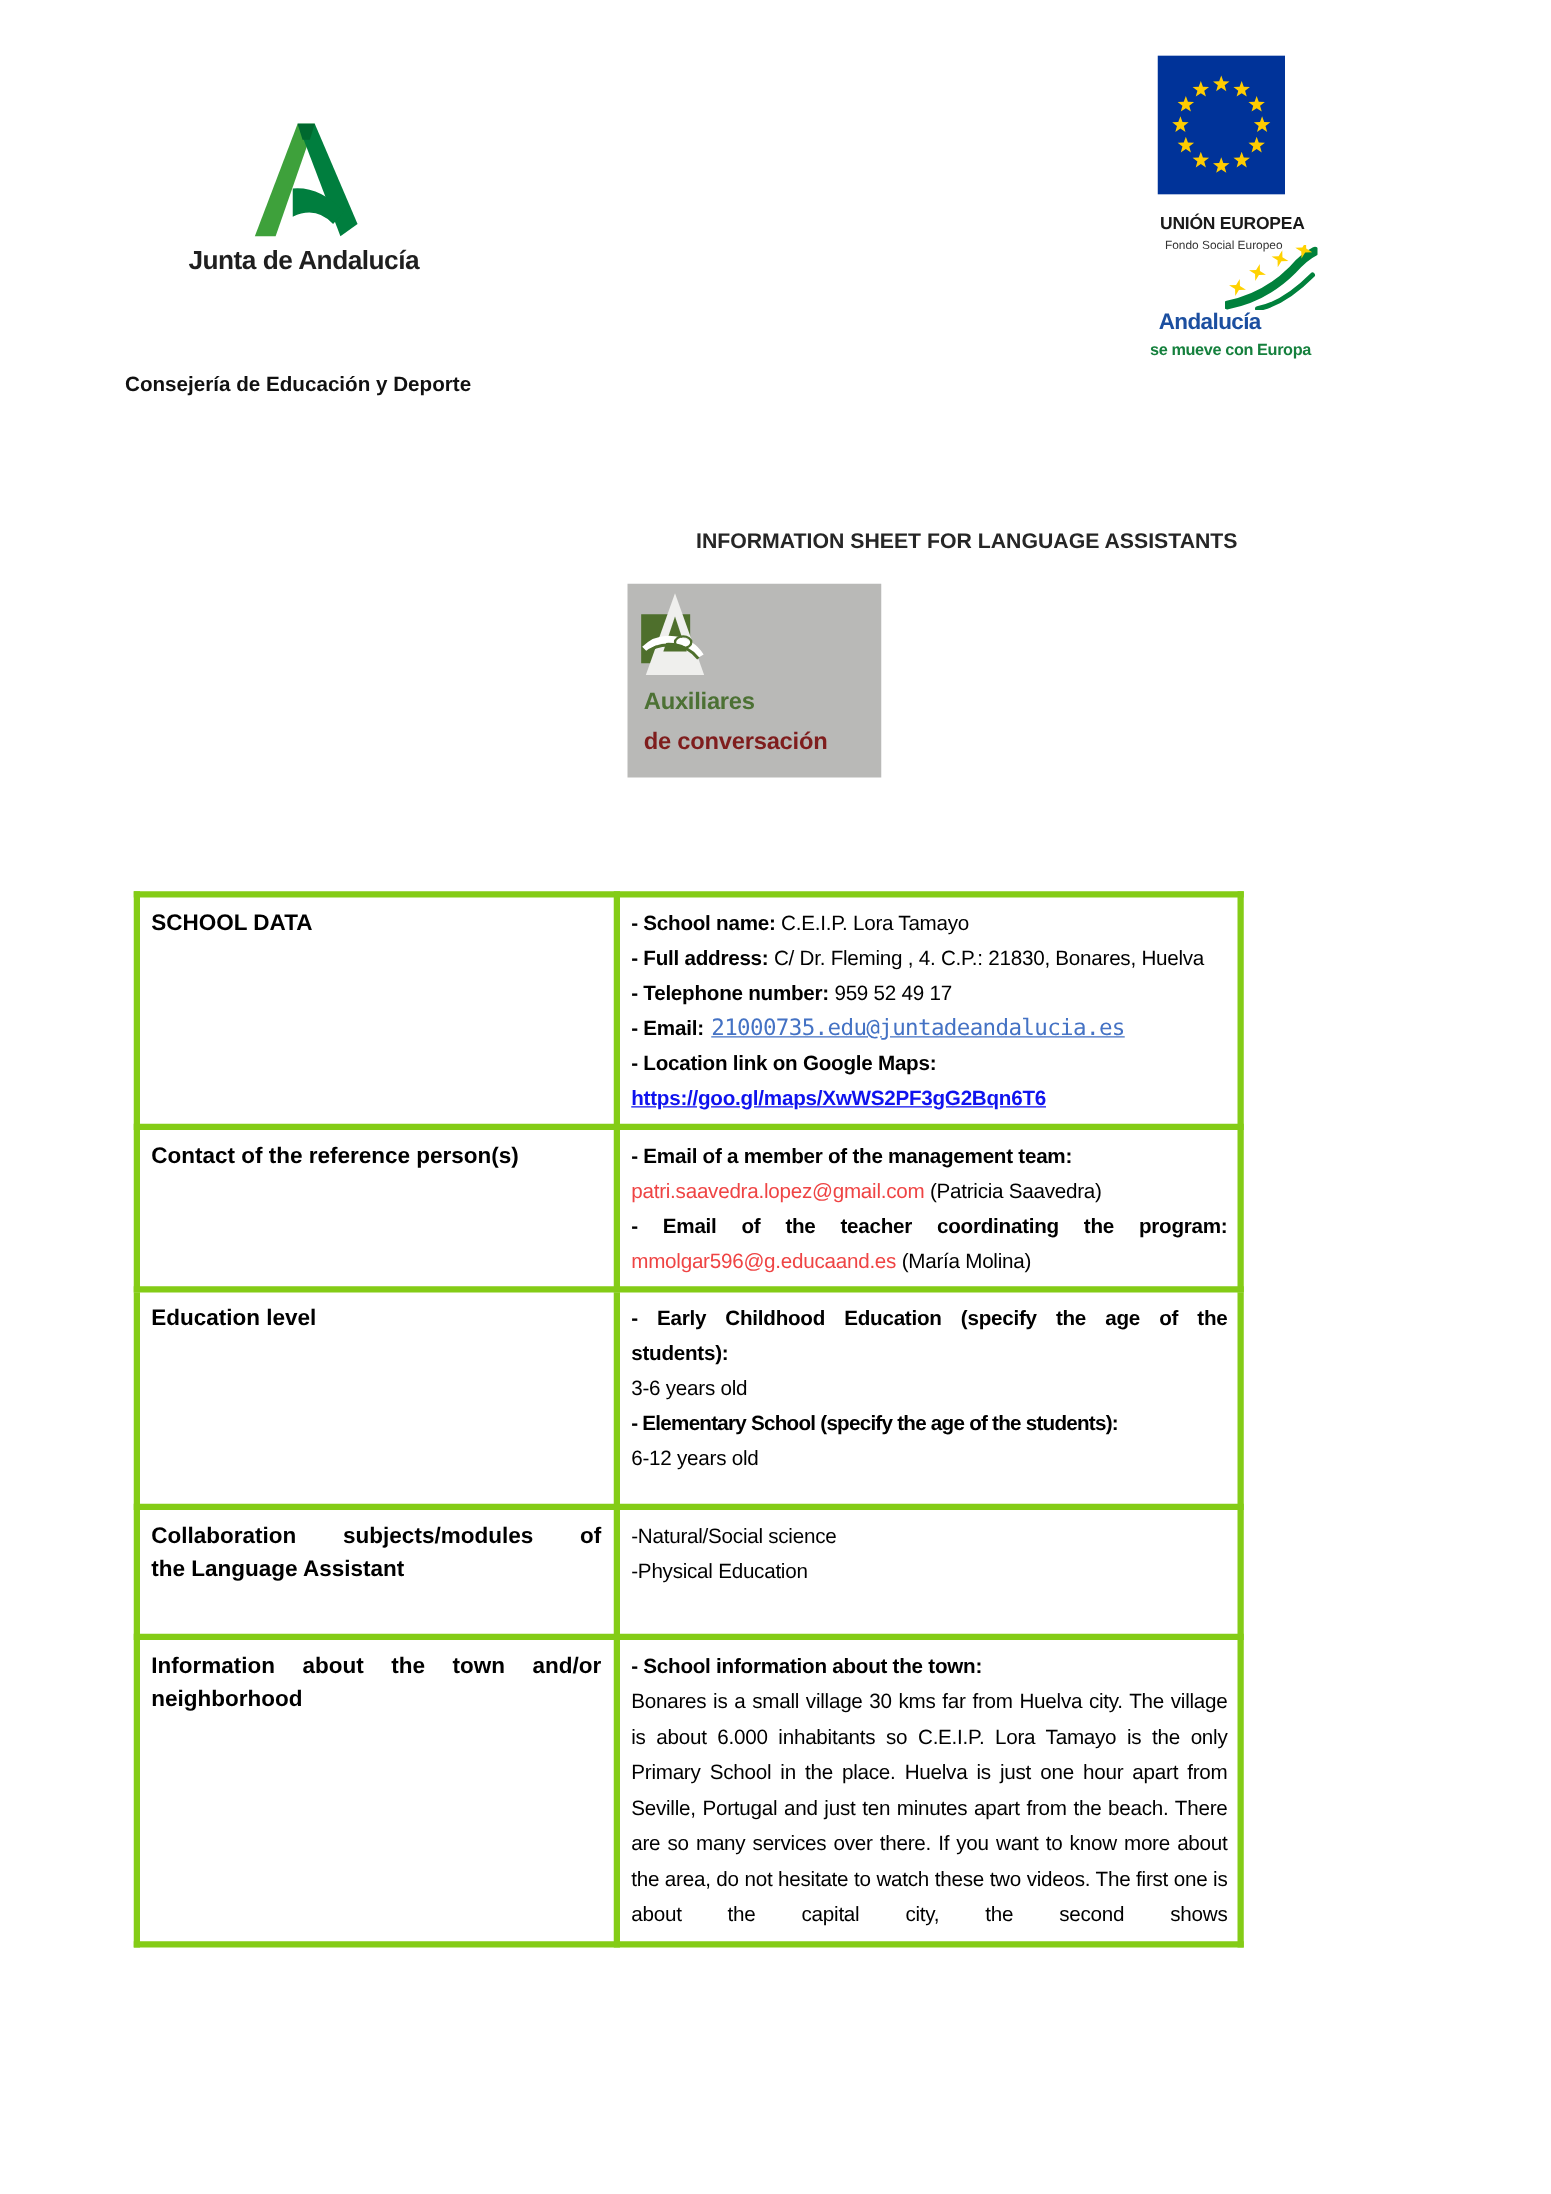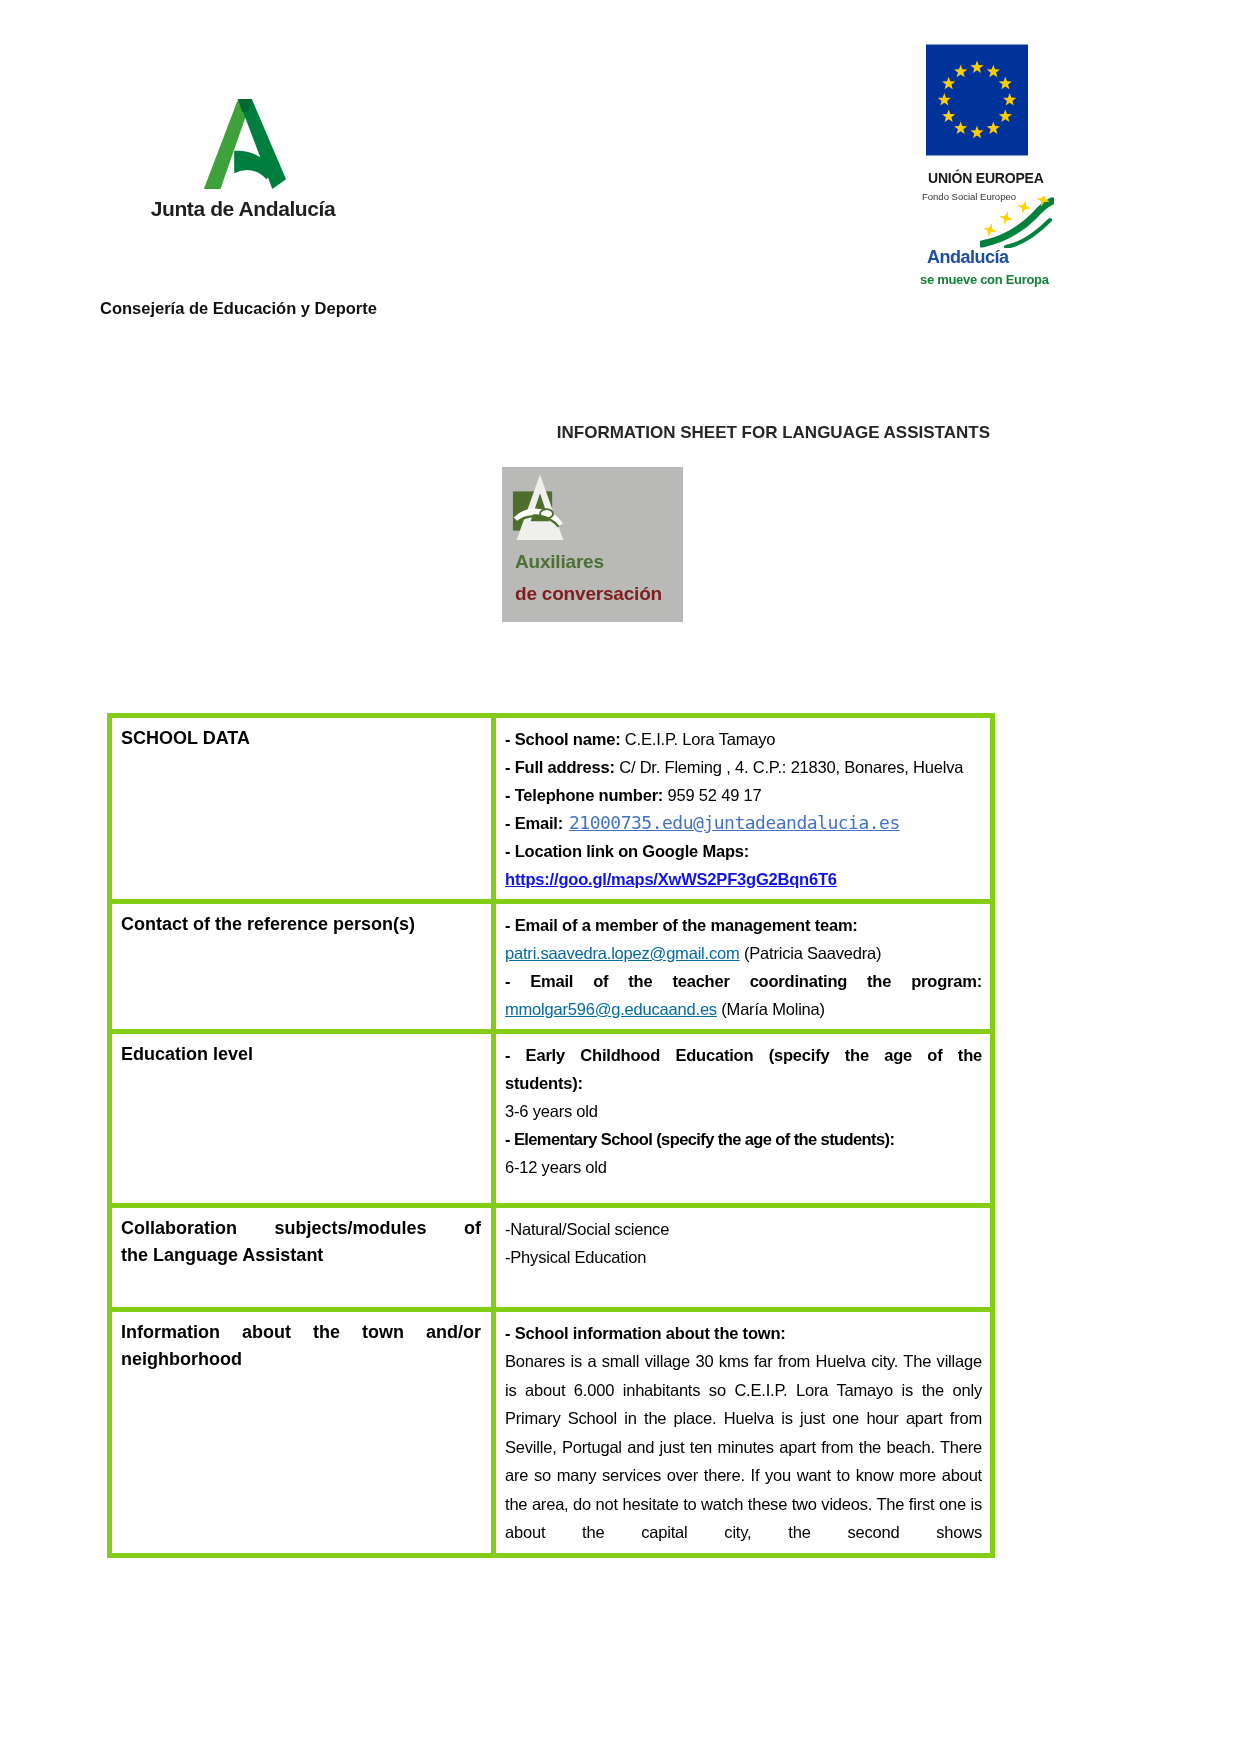--- a/index.html
+++ b/index.html
@@ -15,50 +15,50 @@
   .junta-block svg { display:block; margin:0 auto; }
   .junta-text { margin-top:7px; font-size:21px; font-weight:bold; color:#1f1f1f; letter-spacing:-0.4px; white-space:nowrap; }
 
   
   .department { position:absolute; left:100px; top:299px; font-size:16.5px; font-weight:bold; color:#111; }
 
   
   .eu-block { position:absolute; left:918px; top:44px; width:150px; }
   .eu-flag { position:absolute; left:8px; top:0; }
   .eu-union { position:absolute; left:10px; top:126px; font-size:14px; font-weight:bold; color:#1a1a1a; white-space:nowrap; letter-spacing:-0.2px; }
-  .eu-fondo { position:absolute; left:4px; top:147px; font-size:9.5px; color:#333; white-space:nowrap; }
+  .eu-fondo { position:absolute; left:14px; top:147px; font-size:9.5px; color:#333; white-space:nowrap; }
   .anda-graphic { position:absolute; left:62px; top:152px; }
   .anda-text { position:absolute; left:9px; top:203px; font-size:18px; font-weight:bold; color:#1C4FA0; letter-spacing:-0.5px; white-space:nowrap; }
   .anda-sub  { position:absolute; left:2px; top:228px; font-size:13px; font-weight:bold; color:#15803d; letter-spacing:-0.3px; white-space:nowrap; }
 
   
   .doc-title { position:absolute; left:107px; top:423px; width:883px; text-align:right;
                font-size:17px; font-weight:bold; color:#262626; }
 
   
-  .aux-box { position:absolute; left:502px; top:467px; width:181px; height:155px; background:#b9b9b7; }
+  .aux-box { position:absolute; left:502px; top:467px; width:203px; height:155px; background:#b9b9b7; }
   .aux-box svg { position:absolute; left:10px; top:5px; }
   .aux-line1 { position:absolute; left:13px; top:84px;  font-size:19px; font-weight:bold; color:#4C7134; letter-spacing:-0.2px; white-space:nowrap; }
   .aux-line2 { position:absolute; left:13px; top:116px; font-size:19px; font-weight:bold; color:#7f1d1d; letter-spacing:-0.2px; white-space:nowrap; }
 
   
   table.info { position:absolute; left:107px; top:713px; width:883px; border-collapse:collapse; table-layout:fixed; }
   table.info td { border:5px solid #84cc16; vertical-align:top; overflow:hidden; }
   td.hdr { padding:7px 10px 6px 9px; font-size:18px; font-weight:bold; line-height:27px; }
   td.val { padding:7px 8px 6px 9px; font-size:16.5px; line-height:28px; letter-spacing:-0.2px; }
   tr.r1 td { height:183px; }
   tr.r2 td { height:128px; }
   tr.r3 td { height:174px; }
   tr.r4 td { height:104px; }
   tr.r5 td { height:242px; }
   .b { font-weight:bold; }
   .jl { text-align:justify; text-align-last:justify; }
   .tight { letter-spacing:-0.6px; }
   .para { text-align:justify; text-align-last:justify; line-height:28.5px; }
-  a.link { color:#0369a1; text-decoration:underline; cursor:pointer; }
+  a.link { color:#ef4444; cursor:pointer; }
   a.monolink { font-family:"DejaVu Sans Mono", monospace; font-size:18px; color:#4472C4;
                text-decoration:underline; letter-spacing:-0.5px; cursor:pointer; margin-left:6px; }
   a.mapslink { color:#0f12ee; font-weight:bold; text-decoration:underline; cursor:pointer; }
 </style>
 </head>
 <body>
 
 <div class="page">
 
   <div class="junta-block">

